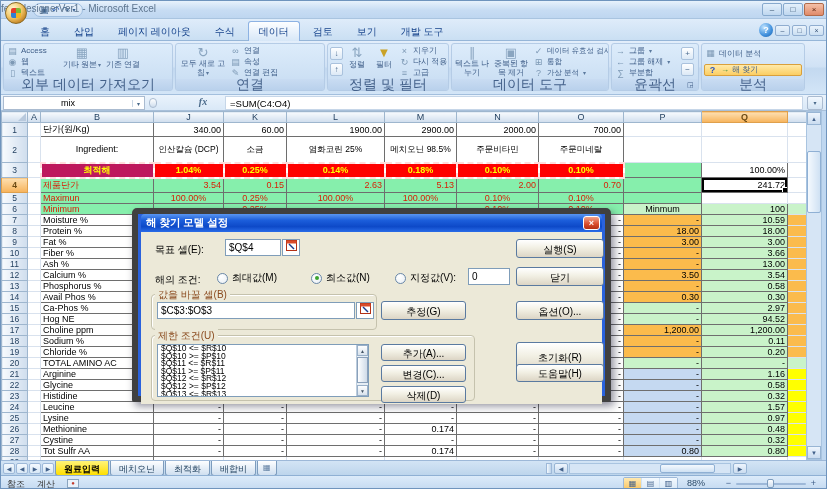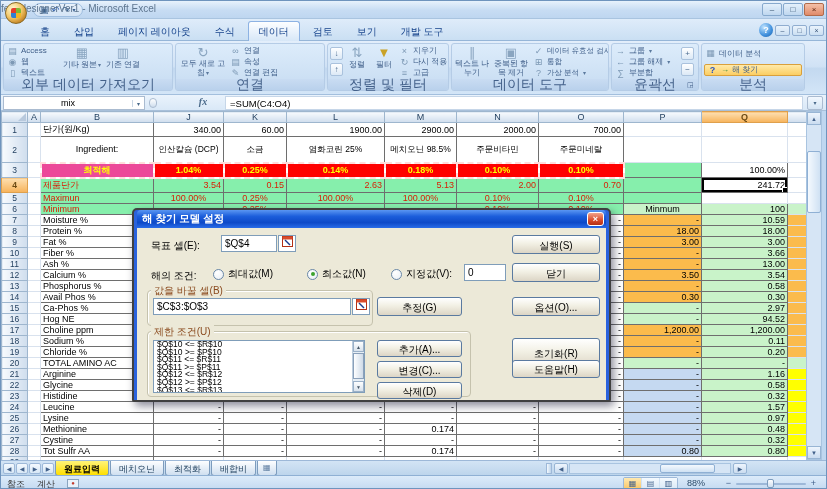--- a/index.html
+++ b/index.html
@@ -60,21 +60,21 @@
 .ch.corner{position:relative}
 .ch.corner:after{content:"";position:absolute;right:1px;bottom:1px;border-left:8px solid transparent;border-bottom:8px solid #b8c9dd}
 .rh{background:linear-gradient(90deg,#f7fafd,#dfe9f4 60%,#cfdded);border:1px solid #9eb6ce;color:#1e3c5c;font-weight:normal;font-size:8.5px;text-align:center}
 .sheet td{border:1px solid #d9e2ee}
 td.d{border:1px solid #6e6e6e}
 .num{text-align:right;padding-right:6px}
 .ctr{text-align:center}
 .wrap{white-space:normal;line-height:1.05;font-size:8.5px}
 .lab{text-align:left;padding-left:2px}
 .rd{background:#ff0000;color:#ffff00;font-weight:bold;text-align:center;border:2px dashed #ffdcdc !important}
-.blab{background:#ec4899;color:#ffff00;border:1px solid #6e6e6e}
+.blab{background:#be185d;color:#ffff00;border:1px solid #6e6e6e}
 .yl{background:#86efac;color:#d81e05}
 .or{background:#fbbb4c}
 .gr{background:#c9f3c9}
 .bl{background:#c5d9f1}
 .or2{background:#fbbb4c}
 .gr2{background:#c9f3c9}
 .yl2{background:#ffff00}
 .sel{box-shadow:inset 0 0 0 2px #000;position:relative}
 .sel:after{content:"";position:absolute;right:0;bottom:0;width:4px;height:4px;background:#000;border-left:1px solid #fff;border-top:1px solid #fff}
 
@@ -103,21 +103,21 @@
 .vwb{width:17px;height:12px;font-size:8px;color:#42618a;text-align:center;line-height:12px;background:linear-gradient(#f4f9fe,#d7e7f6)}
 .vwb.act{background:linear-gradient(#ffe9b0,#f9c35f)}
 .st-zoom{position:absolute;left:686px;top:2px;color:#2b4a68}
 .zslider{position:absolute;left:722px;top:2px;width:96px;height:11px}
 .zmin{position:absolute;left:0;top:0;width:11px;text-align:center;color:#42618a;font-size:9px;line-height:10px}
 .zline{position:absolute;left:13px;right:13px;top:5px;height:2px;background:#9db8d8;border-radius:1px}
 .ztick{position:absolute;left:50%;top:2px;width:1px;height:7px;background:#8aa5c0}
 .zthumb{position:absolute;left:44px;top:1px;width:7px;height:9px;background:linear-gradient(#fdfeff,#cfdff0);border:1px solid #7d9cbd;border-radius:2px}
 .zplus{position:absolute;right:0;top:0;width:11px;text-align:center;color:#42618a;font-size:9px;line-height:10px}
 
-.dlg{position:absolute;left:131px;top:207px;width:479px;height:194px;background:#2a62dd;border:2px solid #404040;border-radius:5px 5px 2px 2px;padding:0 3px 3px;box-shadow:3px 4px 8px rgba(0,0,30,.45);z-index:50}
+.dlg{position:absolute;left:131px;top:207px;width:479px;height:194px;background:#2a62dd;border:6px solid #404040;border-radius:5px 5px 2px 2px;padding:0 3px 3px;box-shadow:3px 4px 8px rgba(0,0,30,.45);z-index:50}
 .dlg-t{height:18px;display:flex;align-items:center;padding:0 2px 0 5px;color:#fff;font-weight:bold;font-size:10.5px;background:linear-gradient(#5a96f2,#1c5edb 35%,#0d49c8 70%,#2a6ce8);border-radius:4px 4px 0 0}
 .dlg-x{margin-left:auto;width:17px;height:14px;background:linear-gradient(#f2a38c,#d94b2b 60%,#b33015);border:1px solid #fff;border-radius:3px;color:#fff;font-size:9px;font-weight:bold;text-align:center;line-height:13px}
 .dlg-b{position:relative;height:172px;background:#ece9d8;font-size:10px;color:#000}
 .dl{position:absolute;white-space:nowrap}
 .din{position:absolute;height:17px;background:#fff;border:1px solid #7f9db9;font-size:10px;padding:2px 0 0 3px}
 .pick{position:absolute;width:18px;height:17px;background:#fff;border:1px solid #7f9db9;text-align:center;line-height:15px}
 .db{position:absolute;height:19px;background:linear-gradient(#ffffff,#f2f0e4 45%,#dcd5c5);border:1px solid #5a7aa0;border-radius:3px;font-size:10px;font-family:"Liberation Sans",sans-serif;text-align:center;color:#000;padding-top:2px}
 .gbox{position:absolute;border:1px solid #c5c2ad;border-radius:4px;box-shadow:inset 1px 1px 0 #fff}
 .glab{position:absolute;background:#ece9d8;padding:0 3px;color:#8a4a1e;font-size:10px;white-space:nowrap}
 .radio{position:absolute;display:flex;align-items:center;gap:4px;white-space:nowrap}

